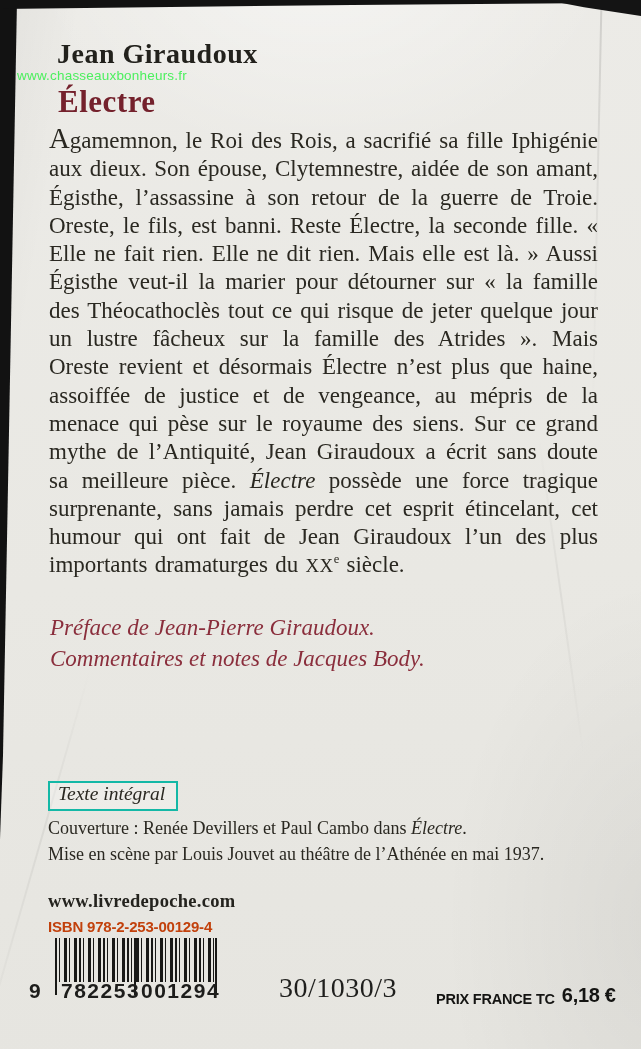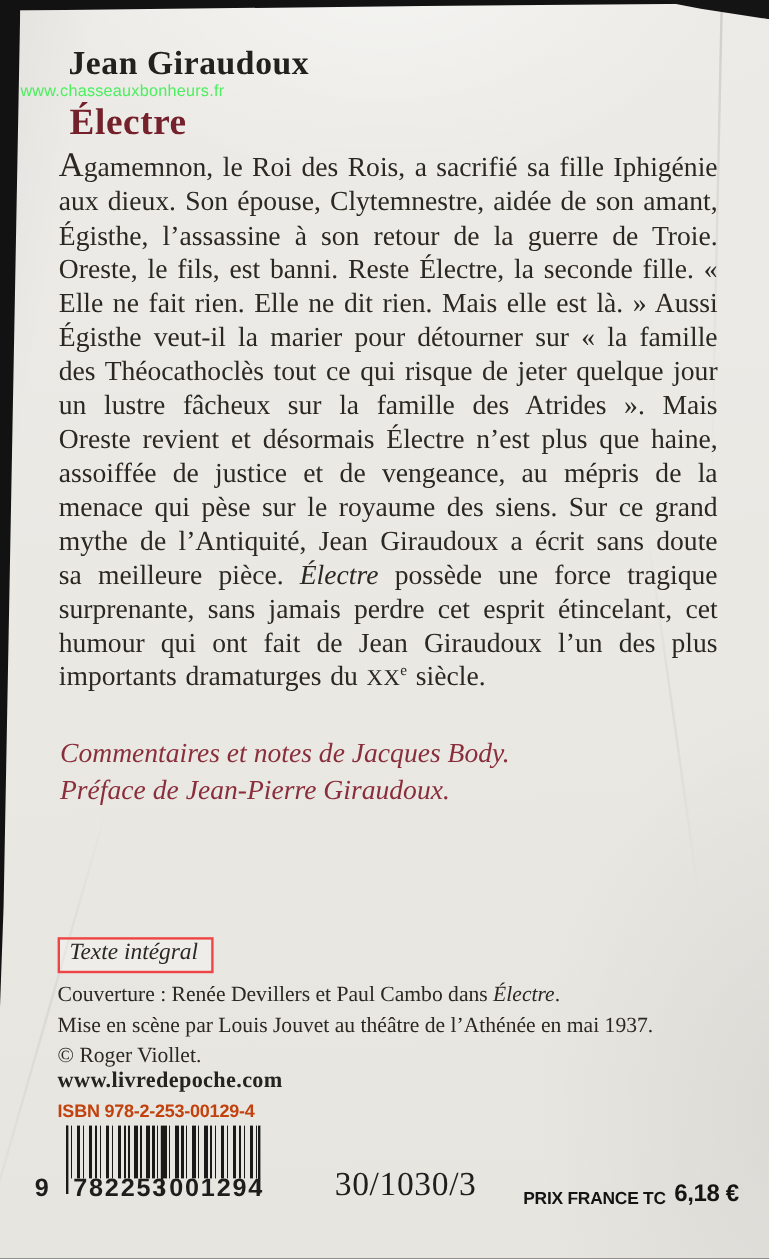--- a/index.html
+++ b/index.html
@@ -85,21 +85,21 @@
   .synopsis sup{font-size:0.55em;line-height:0;}
   
   .red-credits{
     position:absolute;left:50px;top:612px;
     font-style:italic;font-size:23px;line-height:31px;
     color:#8a2e3c;
   }
   
   .badge{
     position:absolute;left:48px;top:781px;
-    border:2px solid #ef4444;
+    border:2px solid #14b8a6;
     padding:0px 11px 4px 8px;
     font-style:italic;font-size:19.5px;color:#2a2821;
     background:rgba(255,255,255,0.25);
   }
   
   .photo-credits{
     position:absolute;left:48px;top:816px;
     font-size:18px;line-height:25.5px;color:#2a2821;
   }
   .photo-credits i{font-style:italic;}
@@ -169,30 +169,29 @@
 <div class="edge-top-right"></div>
 
 <div class="watermark">www.chasseauxbonheurs.fr</div>
 
 <div class="author">Jean Giraudoux</div>
 <div class="book-title">Électre</div>
 
 <p class="synopsis"><span>Agamemnon, le Roi des Rois, a sacrifié sa fille Iphigénie aux dieux. Son épouse, Clytemnestre, aidée de son amant, Égisthe, l’assassine à son retour de la guerre de Troie. Oreste, le fils, est banni. Reste Électre, la seconde fille. « Elle ne fait rien. Elle ne dit rien. Mais elle est là. » Aussi Égisthe veut-il la marier pour détourner sur « la famille des Théocathoclès tout ce qui risque de jeter quelque jour un lustre fâcheux sur la famille des Atrides ». Mais Oreste revient et désormais Électre n’est plus que haine, assoiffée de justice et de vengeance, au mépris de la menace qui pèse sur le royaume des siens. Sur ce grand mythe de l’Antiquité, Jean Giraudoux a écrit sans doute sa meilleure pièce. </span><i>Électre</i><span> possède une force tragique surprenante, sans jamais perdre cet esprit étincelant, cet humour qui ont fait de Jean Giraudoux l’un des plus importants dramaturges du </span><span class="century">XX</span><sup>e</sup><span> siècle.</span></p>
 
 <div class="red-credits">
+  <div>Préface de Jean-Pierre Giraudoux.</div>
   <div>Commentaires et notes de Jacques Body.</div>
-  <div>Préface de Jean-Pierre Giraudoux.</div>
 </div>
 
 <div class="badge">Texte intégral</div>
 
 <div class="photo-credits">
   <div><span>Couverture : Renée Devillers et Paul Cambo dans </span><i>Électre</i><span>.</span></div>
   <div>Mise en scène par Louis Jouvet au théâtre de l’Athénée en mai 1937.</div>
-  <div>© Roger Viollet.</div>
 </div>
 
 <div class="website">www.livredepoche.com</div>
 
 <div class="isbn">ISBN 978-2-253-00129-4</div>
 <div class="barcode">
   <div class="bars"></div>
   <div class="guard guard-left"></div>
   <div class="guard guard-mid"></div>
   <div class="guard guard-right"></div>

